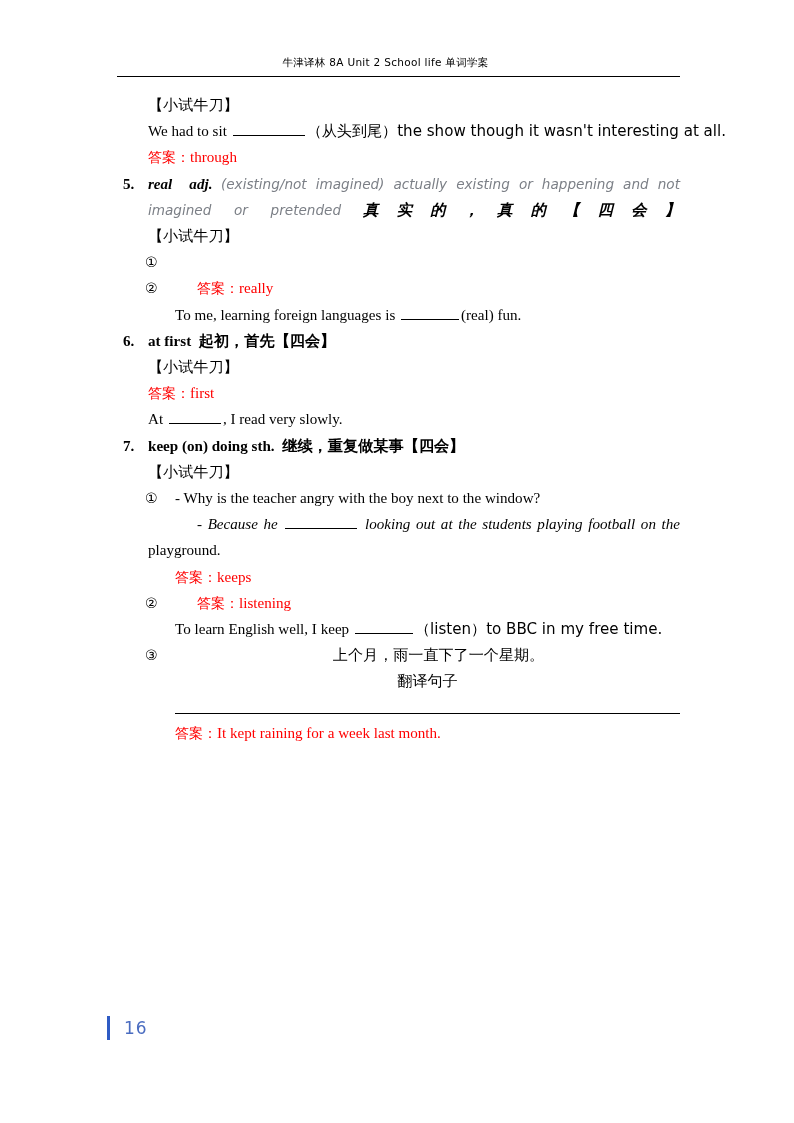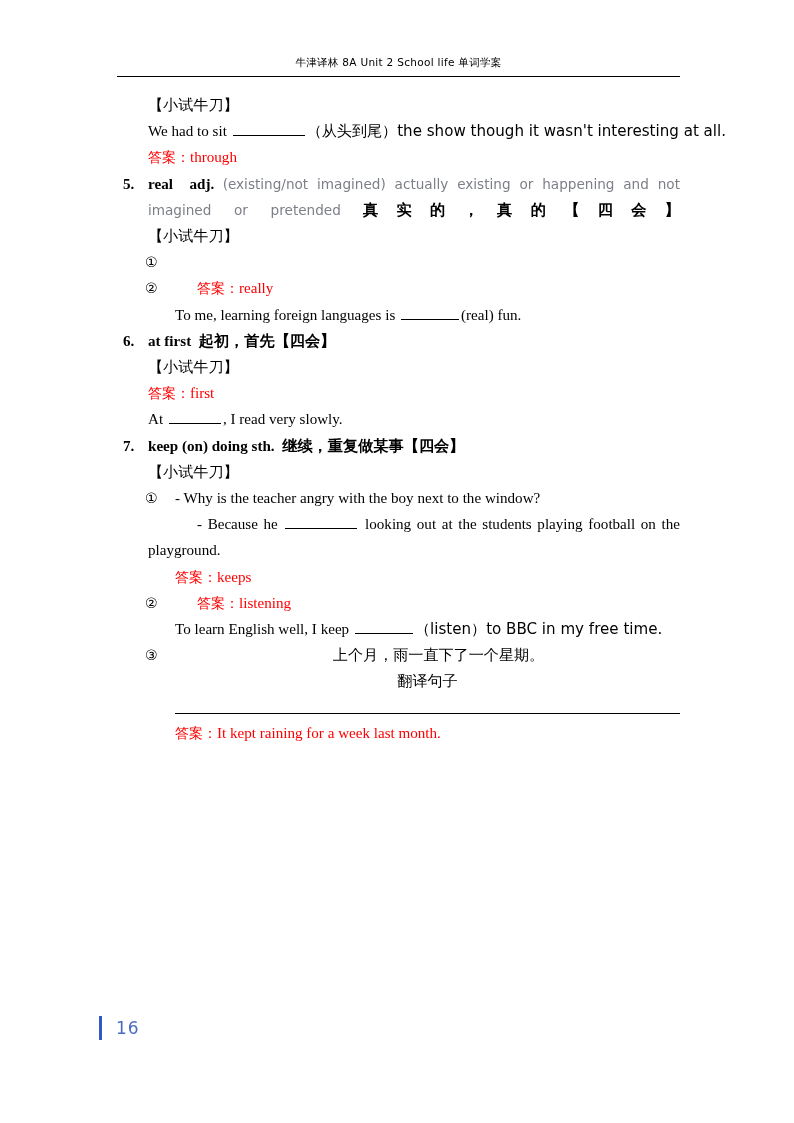--- a/index.html
+++ b/index.html
@@ -13,21 +13,21 @@
     position: relative;
     font-family: "Liberation Serif", "DejaVu Serif", serif;
     color: #000000;
     overflow: hidden;
   }
 
   
   .page-header {
     position: absolute;
     top: 52px;
-    left: 117px;
+    left: 104px;
     width: 563px;
     text-align: center;
   }
   .page-header .hdr-text {
     font-family: "DejaVu Sans", "Liberation Sans", sans-serif;
     font-size: 10.5px;
     letter-spacing: 0.3px;
     color: #000000;
     display: inline-block;
     white-space: nowrap;
@@ -101,38 +101,39 @@
   .blank-s { display:inline-block; border-bottom:1.1px solid #000; width:52px; height:0.85em; margin:0 2px; vertical-align:baseline; }
   .blank-m { display:inline-block; border-bottom:1.1px solid #000; width:58px; height:0.85em; margin:0 2px; vertical-align:baseline; }
   .blank-l { display:inline-block; border-bottom:1.1px solid #000; width:72px; height:0.85em; margin:0 2px; vertical-align:baseline; }
 
   
   .just {
     text-align: justify;
     text-align-last: left;
     font-size: 15.1px;
     line-height: 26.2px;
+    font-style: italic;
   }
   .just-one {
     text-align: justify;
     text-align-last: justify;
   }
 
   
   .answer-rule {
     margin-left: 58px;
     width: 505px;
     border-top: 1.4px solid #000000;
     height: 0;
   }
 
   
   .footer {
     position: absolute;
-    left: 99px;
+    left: 107px;
     top: 1016px;
     display: flex;
     align-items: center;
   }
   .footer .bar {
     width: 3px;
     height: 24px;
     background: #2f5bc4;
     margin-right: 14px;
   }

